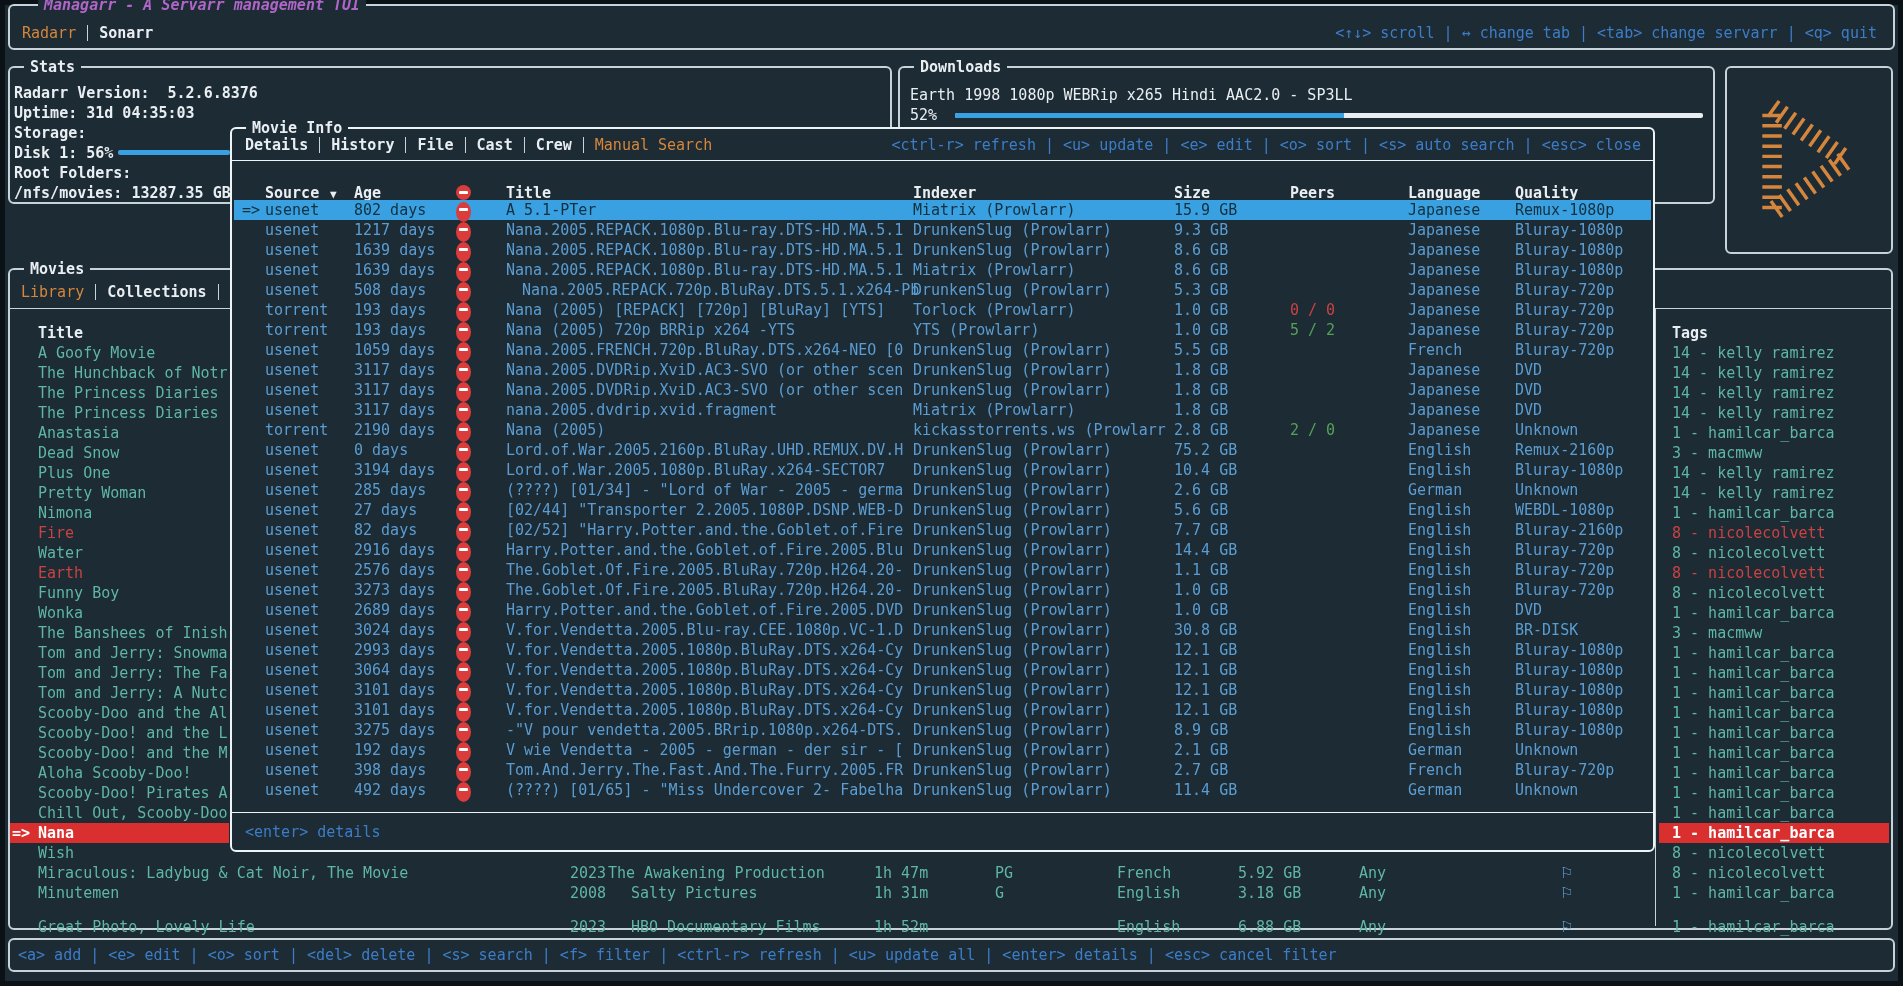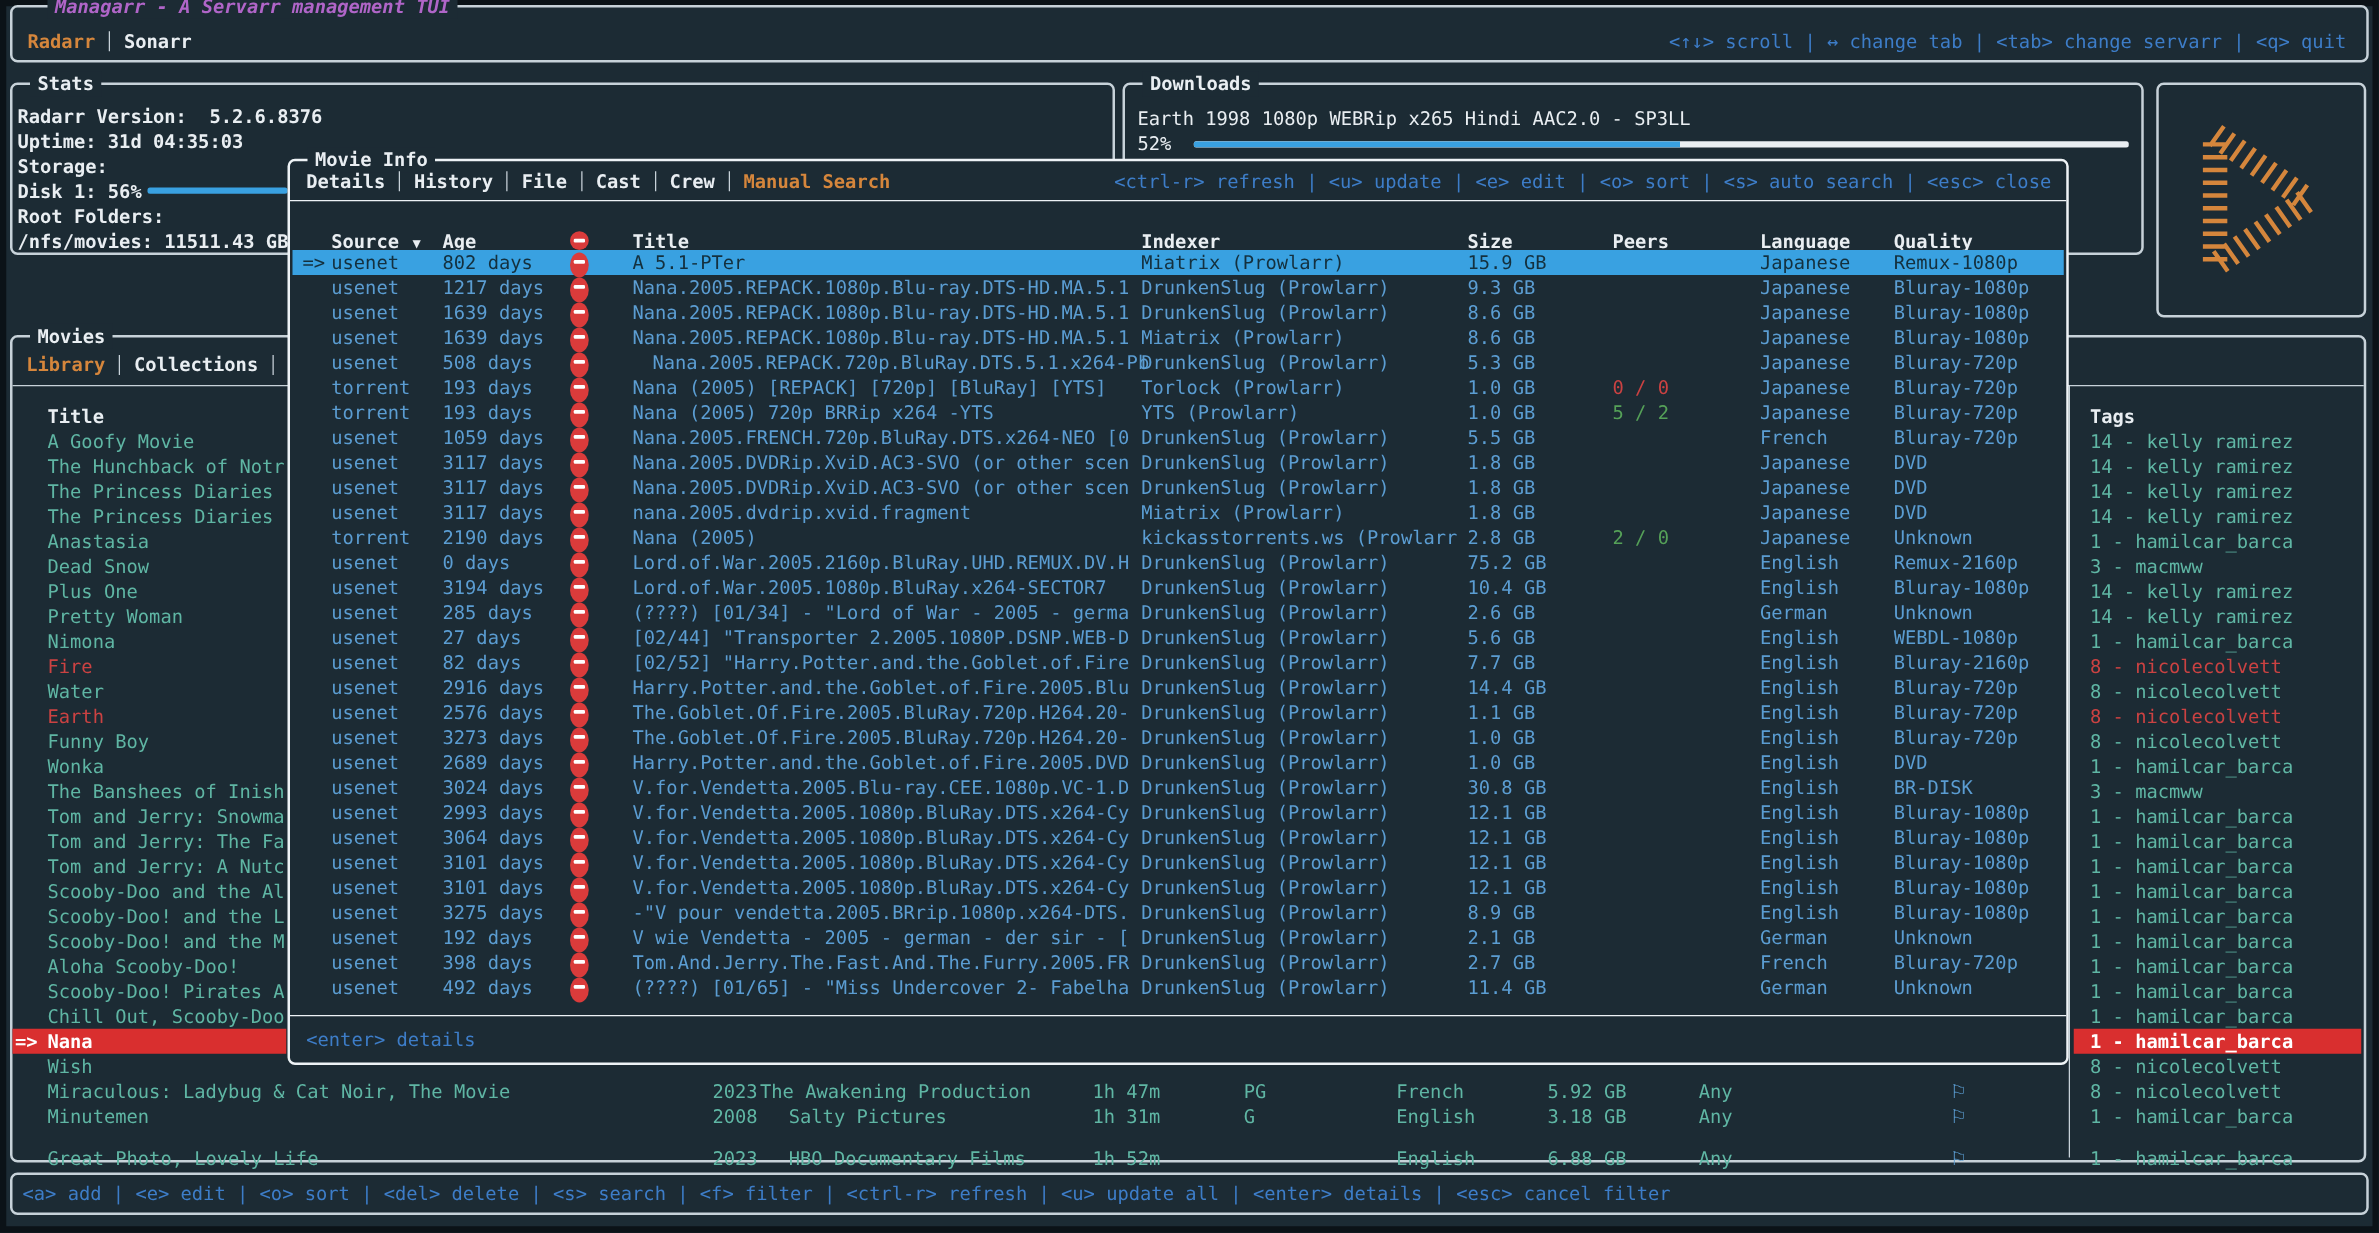--- a/index.html
+++ b/index.html
@@ -10,21 +10,21 @@
     --seltext:#14303e; --green:#55a158; --iconred:#da3b3b;
   }
   html,body{background:#0b1217}
   .stage{position:relative;width:1903px;height:986px;background:var(--bg);
     font-family:"DejaVu Sans Mono",monospace;font-size:15px;line-height:20px;color:var(--white);
     box-shadow:inset 0 0 0 5px #0b1217;overflow:hidden}
   .panel{position:absolute;border:2px solid var(--border);border-radius:6px;background:var(--bg)}
   .plabel{position:absolute;top:-11px;background:var(--bg);padding:0 6px;font-weight:bold;white-space:pre}
   .sep{display:inline-block;width:0;height:16px;border-left:1px solid var(--border);margin:0 11px;vertical-align:middle}
   .kb{color:var(--blue);white-space:pre}
-  .tab-active{color:var(--orange);font-weight:bold}
+  .tab-active{color:var(--orange);font-weight:normal}
   .tab{color:var(--white);font-weight:bold}
   .hline{position:absolute;height:1px;background:var(--border)}
   .vline{position:absolute;width:1px;background:var(--border)}
   .statline{position:absolute;left:4px;height:20px;white-space:pre;font-weight:600;color:var(--white)}
   .gauge{position:absolute;height:5px;border-radius:2px;background:var(--selbg)}
   .pbar{position:absolute;height:5px;top:8px;background:var(--white);border-radius:2px;overflow:hidden}
   .pbar>div{height:100%;background:var(--selbg)}
   
   .mth{position:absolute;top:54px;left:2px;right:2px;height:20px;font-weight:bold;color:var(--white)}
   .mth span{position:absolute;top:0;white-space:pre}
@@ -62,21 +62,21 @@
   </div>
 
   <div class="panel" style="left:8px;top:66px;width:884px;height:138px">
     <span class="plabel" style="left:14px">Stats</span>
     <div class="statline" style="top:15px">Radarr Version:  5.2.6.8376</div>
     <div class="statline" style="top:35px">Uptime: 31d 04:35:03</div>
     <div class="statline" style="top:55px">Storage:</div>
     <div class="statline" style="top:75px">Disk 1: 56%</div>
     <div class="gauge" style="left:108px;top:82px;width:112px"></div>
     <div class="statline" style="top:95px">Root Folders:</div>
-    <div class="statline" style="top:115px">/nfs/movies: 11511.43 GB</div>
+    <div class="statline" style="top:115px">/nfs/movies: 13287.35 GB</div>
   </div>
 
   <div class="panel" style="left:898px;top:66px;width:817px;height:138px">
     <span class="plabel" style="left:14px">Downloads</span>
     <div style="position:absolute;left:10px;top:17px;height:20px;white-space:pre">Earth 1998 1080p WEBRip x265 Hindi AAC2.0 - SP3LL</div>
     <div style="position:absolute;left:10px;top:37px;height:20px">52%</div>
     <div class="pbar" style="left:55px;top:45px;width:748px">
         <div id="dlfill" style="width:52%"></div>
       </div>
   </div>

